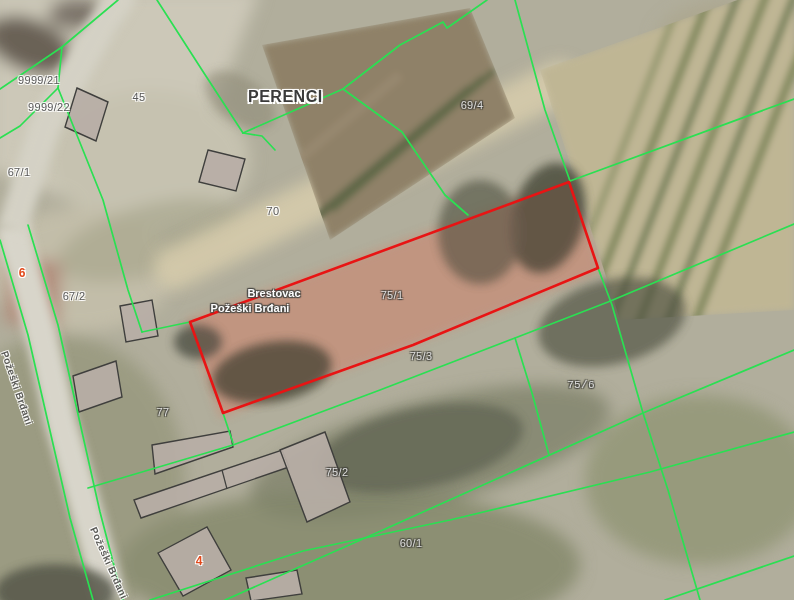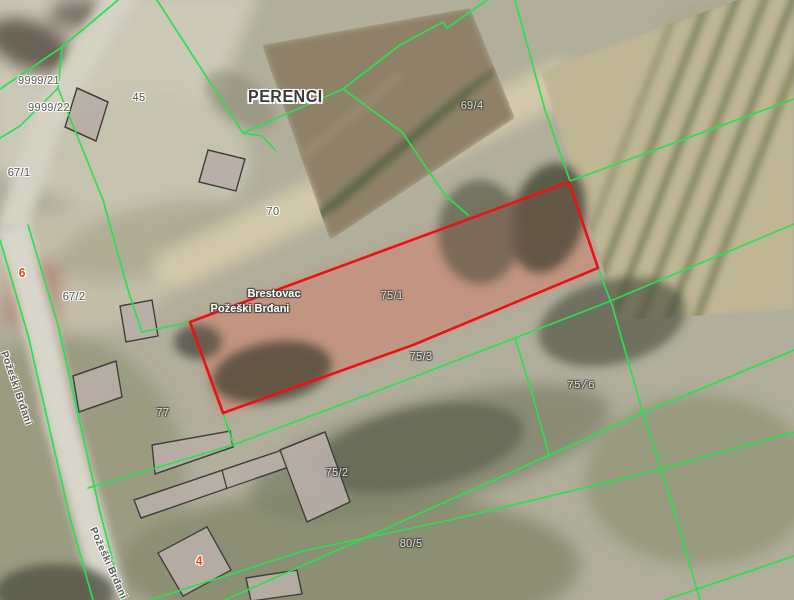--- a/index.html
+++ b/index.html
@@ -175,21 +175,21 @@
   <div class="lbl pnum-dark" style="left:139px; top:97px;">45</div>
   <div class="lbl pnum-dark" style="left:19px;  top:172px;">67/1</div>
   <div class="lbl pnum-dark" style="left:74px;  top:296px;">67/2</div>
   <div class="lbl pnum-dark" style="left:273px; top:211px;">70</div>
   <div class="lbl pnum-light" style="left:464px; top:105px;padding-left:16px;">69/4</div>
   <div class="lbl pnum-light" style="left:392px; top:295px;">75/1</div>
   <div class="lbl pnum-light" style="left:421px; top:356px;">75/3</div>
   <div class="lbl pnum-light" style="left:581px; top:385px;font-family:Liberation Mono, monospace;">75/6</div>
   <div class="lbl pnum-light" style="left:337px; top:472px;">75/2</div>
   <div class="lbl pnum-light" style="left:147px; top:412px;margin-left:16px;">77</div>
-  <div class="lbl pnum-light" style="left:411px; top:543px;">80/5</div>
+  <div class="lbl pnum-light" style="left:411px; top:543px;">60/1</div>
 
   <div class="lbl settle" style="left:274px; top:293px;">Brestovac</div>
   <div class="lbl settle" style="left:250px; top:308px;">Požeški Brđani</div>
 
   <div class="lbl roadlbl" style="left:17px; top:388px; transform:translate(-50%,-50%) rotate(71deg);">Požeški Brđani</div>
   <div class="lbl roadlbl" style="left:109px; top:563px; transform:translate(-50%,-50%) rotate(66deg);">Požeški Brđani</div>
 
   <div class="lbl marker" style="left:22px;  top:273px;">6</div>
   <div class="lbl marker" style="left:199px; top:561px;">4</div>
 

